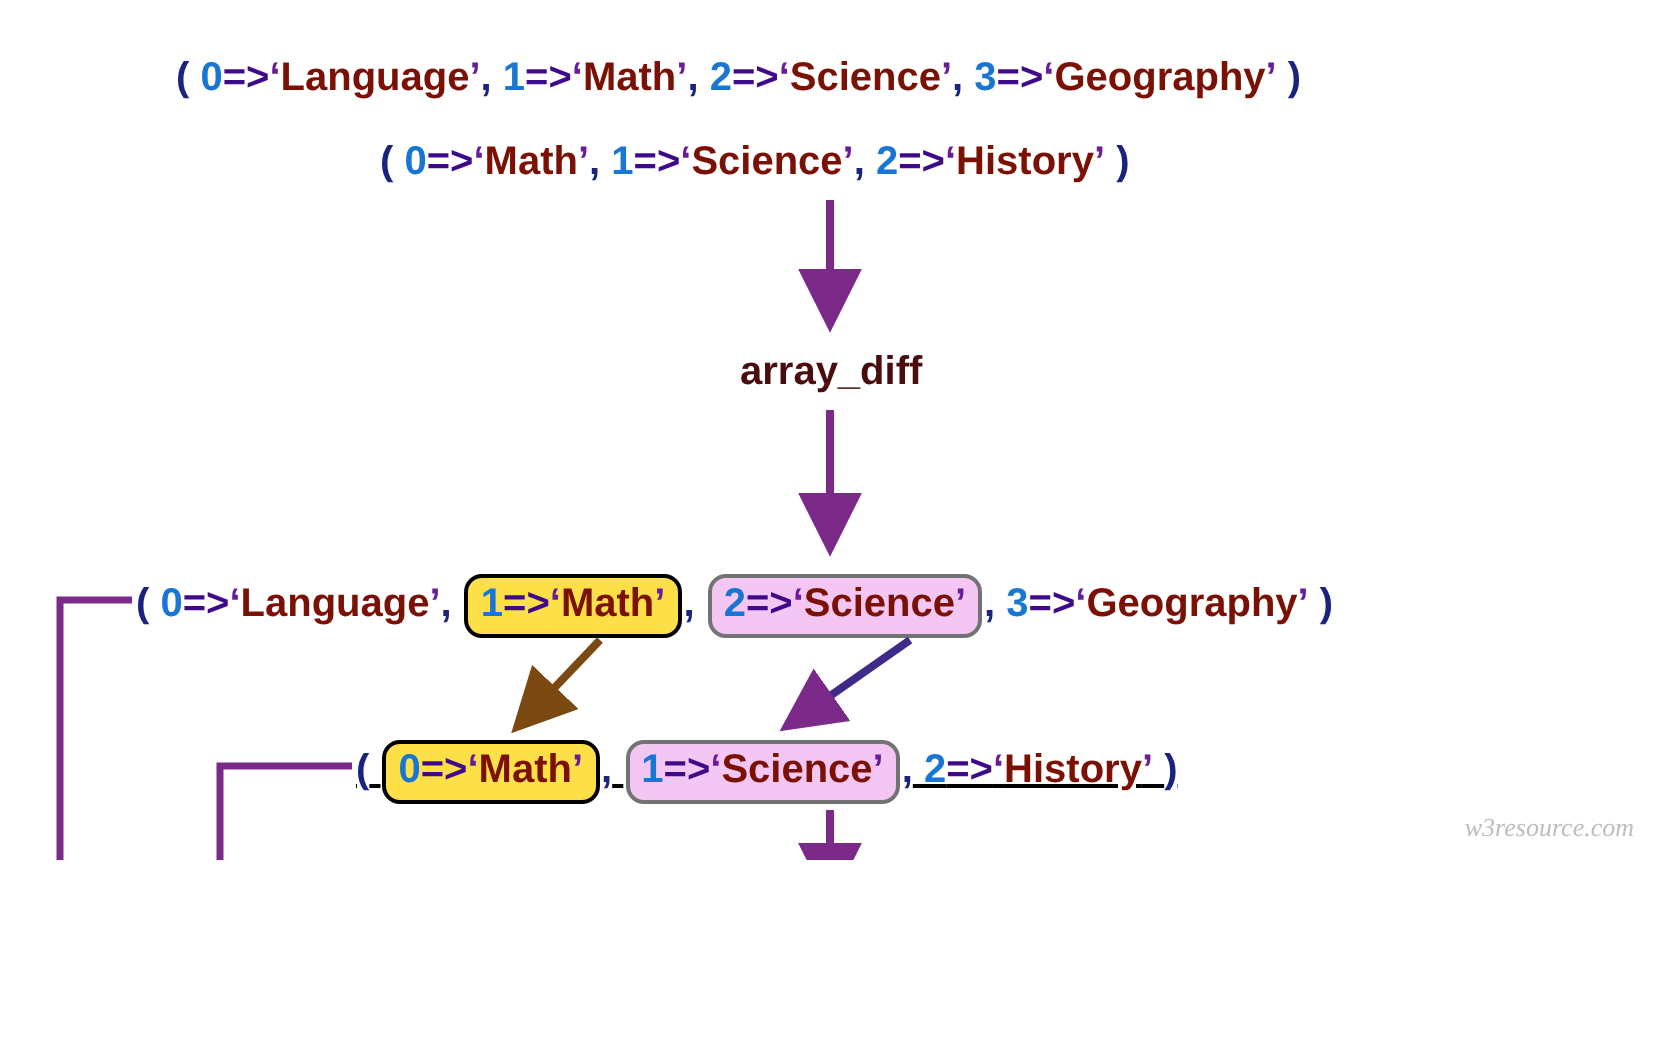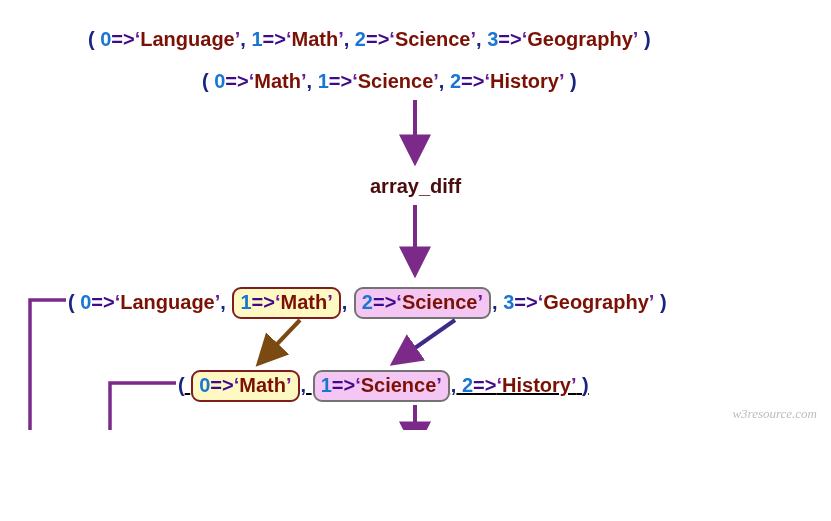--- a/index.html
+++ b/index.html
@@ -33,22 +33,22 @@
   }
   .bracket { color: #3f0a8a; font-weight: bold; }
   .result-text { color: #1a237e; font-weight: bold; }
   .pill {
     display: inline-block;
     padding: 2px 6px 3px 6px;
     border-radius: 9px;
     margin: 0 1px;
   }
   .pill-orange {
-    background: #fef9c3;
-    border: 2px solid #7f1d1d;
+    background: #fde047;
+    border: 2px solid #000000;
   }
   .pill-pink {
     background: #f3c6f3;
     border: 2px solid #737373;
   }
   .watermark {
     position: absolute;
     right: 14px;
     bottom: 8px;
     color: #bdbdbd;
@@ -70,21 +70,21 @@
 
   <div class="row" style="left:88px; top:28px;">
     <span class="p-blue">(</span>
     <span class="k-blue">0</span><span class="arrow-op">=&gt;</span><span class="quote">‘</span><span class="val">Language</span><span class="quote">’</span><span class="comma">,</span>
     <span class="k-blue">1</span><span class="arrow-op">=&gt;</span><span class="quote">‘</span><span class="val">Math</span><span class="quote">’</span><span class="comma">,</span>
     <span class="k-blue">2</span><span class="arrow-op">=&gt;</span><span class="quote">‘</span><span class="val">Science</span><span class="quote">’</span><span class="comma">,</span>
     <span class="k-blue">3</span><span class="arrow-op">=&gt;</span><span class="quote">‘</span><span class="val">Geography</span><span class="quote">’</span>
     <span class="p-blue">)</span>
   </div>
 
-  <div class="row" style="left:202px; top:70px;">
+  <div class="row" style="left:190px; top:70px;">
     <span class="p-blue">(</span>
     <span class="k-blue">0</span><span class="arrow-op">=&gt;</span><span class="quote">‘</span><span class="val">Math</span><span class="quote">’</span><span class="comma">,</span>
     <span class="k-blue">1</span><span class="arrow-op">=&gt;</span><span class="quote">‘</span><span class="val">Science</span><span class="quote">’</span><span class="comma">,</span>
     <span class="k-blue">2</span><span class="arrow-op">=&gt;</span><span class="quote">‘</span><span class="val">History</span><span class="quote">’</span>
     <span class="p-blue">)</span>
   </div>
 
   <div class="row funcname" style="left:370px; top:175px;">array_diff</div>
 
   <div class="row" style="left:68px; top:287px;">

